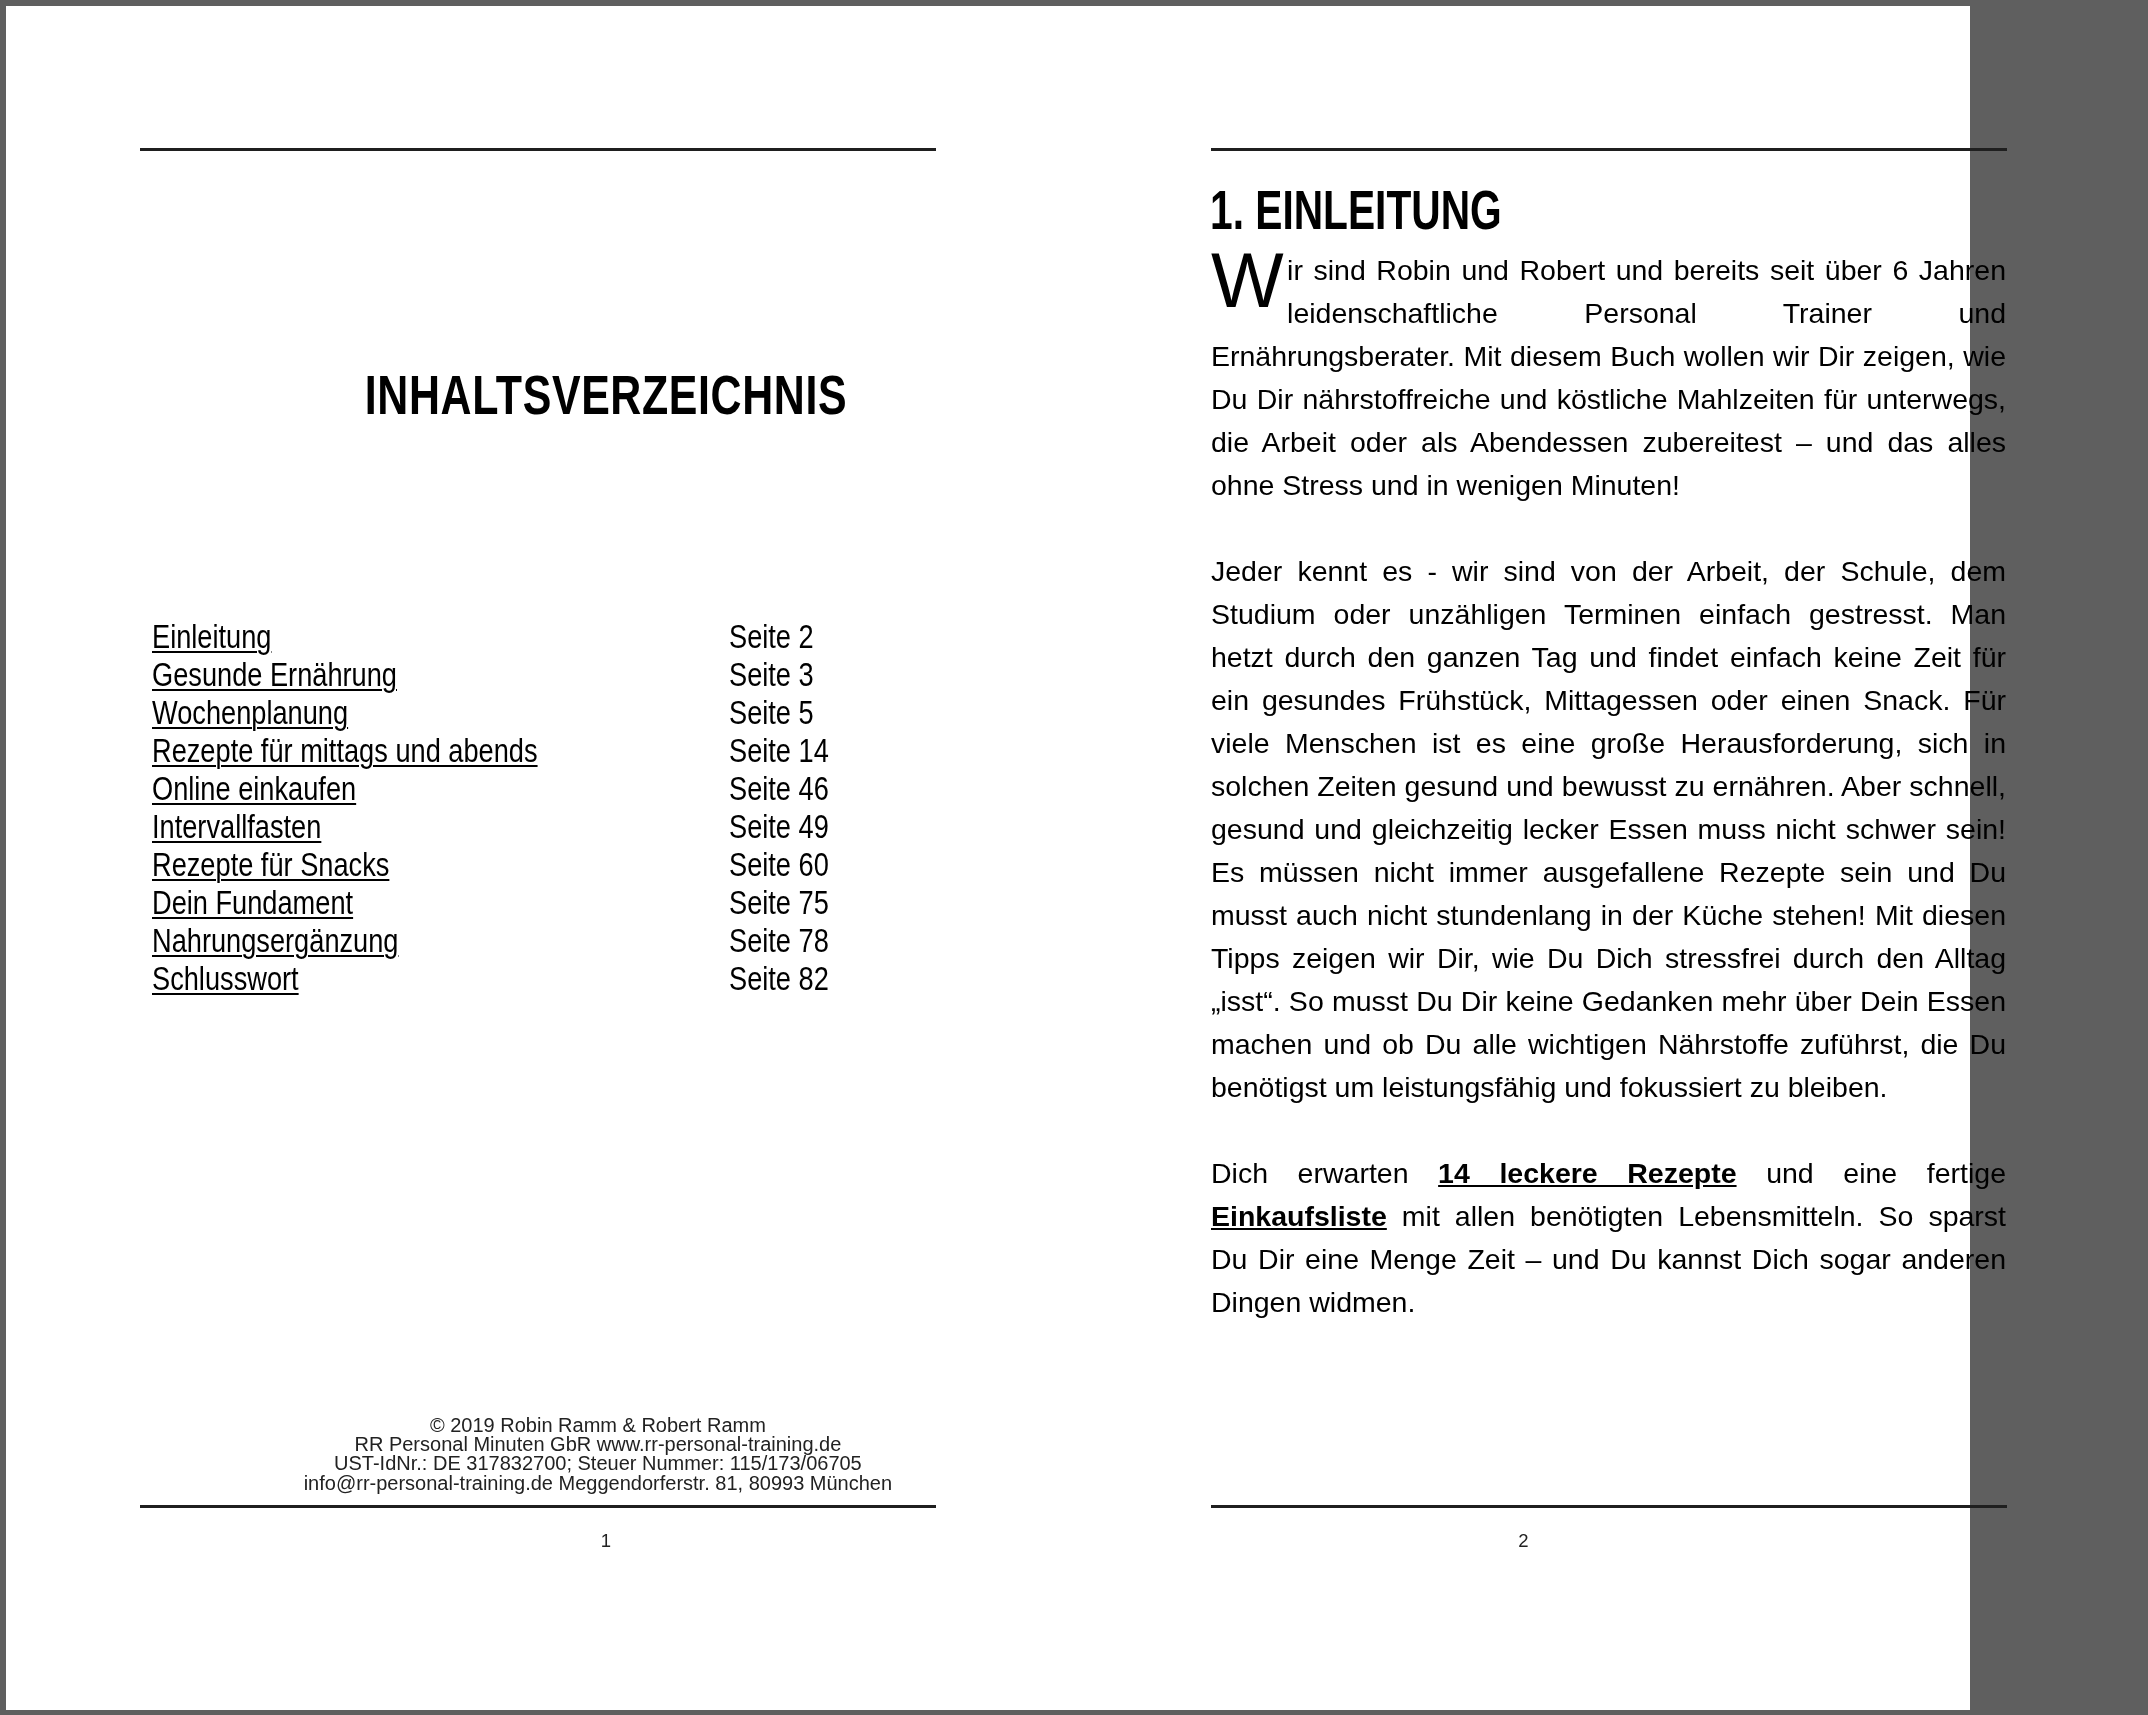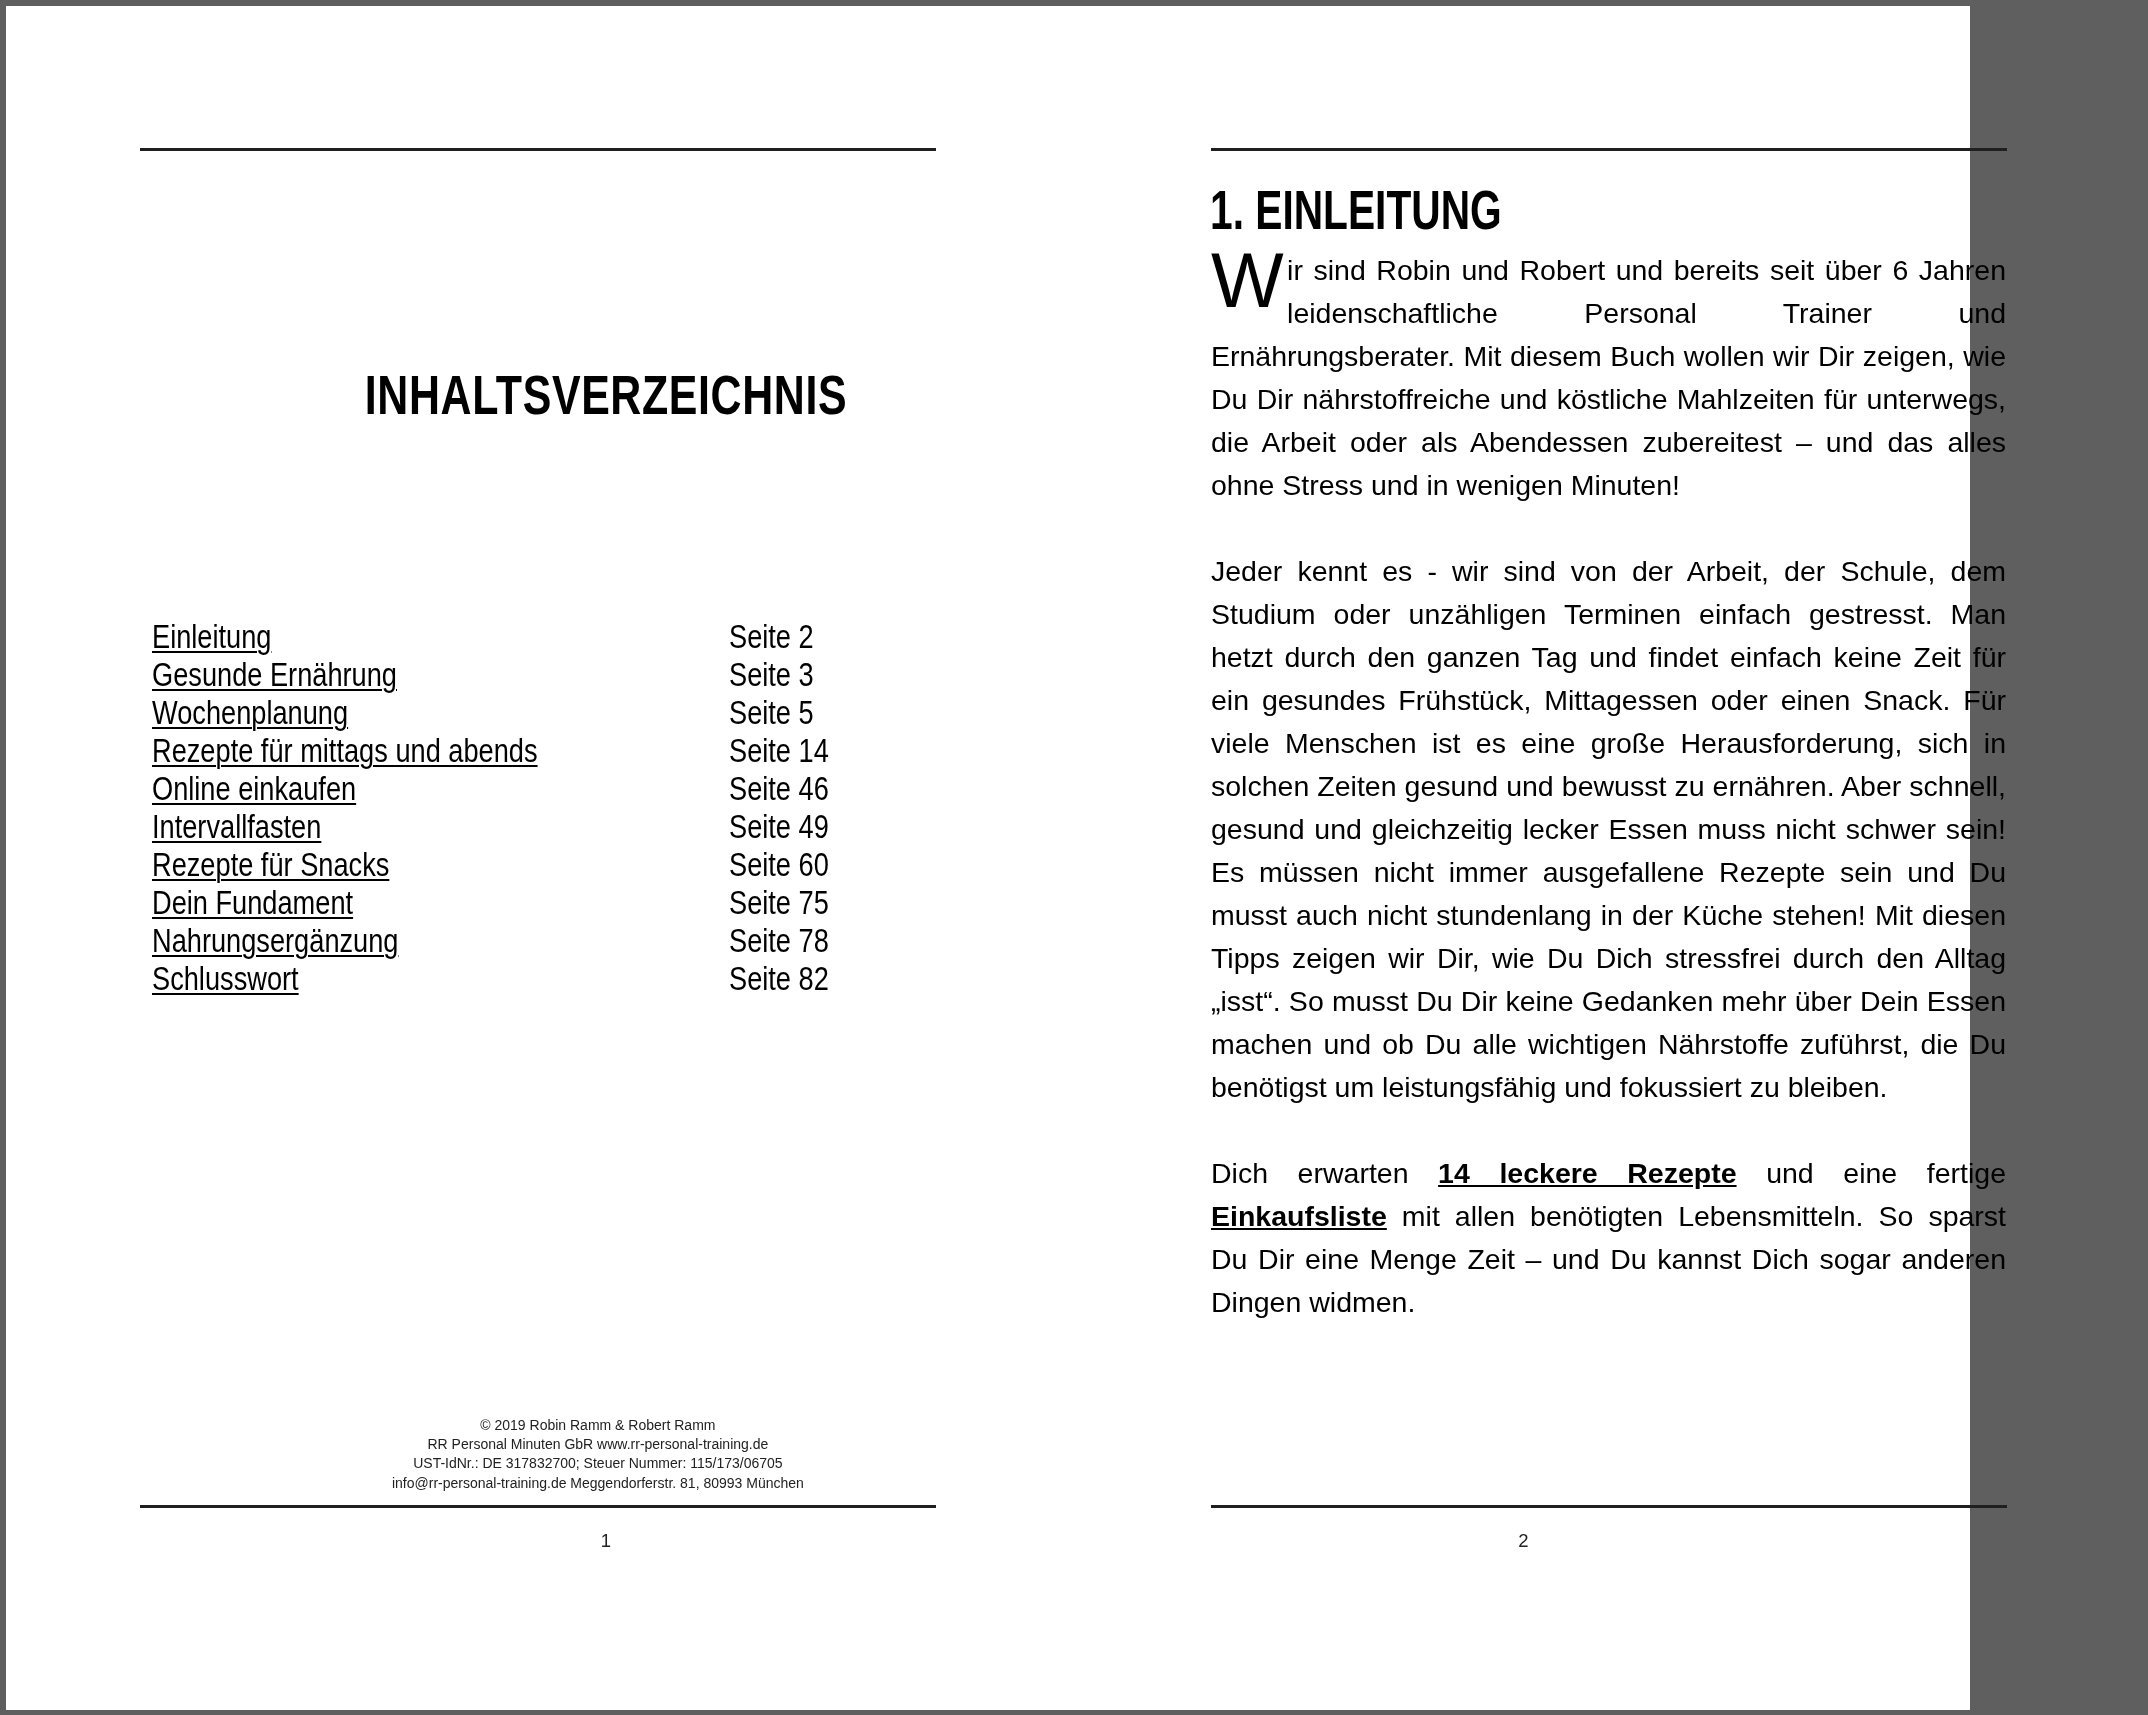--- a/index.html
+++ b/index.html
@@ -12,21 +12,21 @@
       font-family:"Liberation Sans", sans-serif; font-weight:bold; font-size:55px; color:#000;
       transform:scaleX(0.78); letter-spacing:0.8px; }
   .toc { position:absolute; left:146px; top:611px; width:755px; }
   .toc-row { position:relative; height:38px; }
   .toc-link { position:absolute; left:0; top:0; font-family:"Liberation Sans", sans-serif;
       font-size:34px; color:#000; text-decoration:underline; text-decoration-thickness:1.7px;
       text-underline-offset:3.4px; white-space:nowrap; transform:scaleX(0.8); transform-origin:left top; cursor:pointer; }
   .toc-page { position:absolute; left:577px; top:0; font-family:"Liberation Sans", sans-serif;
       font-size:34px; color:#000; white-space:nowrap; transform:scaleX(0.8); transform-origin:left top; }
   .imprint { position:absolute; left:0; right:16px; top:1410px; text-align:center;
-      font-family:"Liberation Sans", sans-serif; font-size:14px; line-height:19.3px; color:#222; }
+      font-family:"Liberation Sans", sans-serif; font-size:20px; line-height:19.3px; color:#222; }
   .pnum { position:absolute; left:0; right:0; top:1524px; text-align:center;
       font-family:"Liberation Sans", sans-serif; font-size:18.5px; color:#222; }
   .chapter { position:absolute; left:133px; top:172px; font-family:"Liberation Sans", sans-serif;
       font-weight:bold; font-size:55px; color:#000; transform:scaleX(0.74); transform-origin:left top; white-space:nowrap; }
   .body { position:absolute; left:134px; top:243px; width:795px; font-family:"Liberation Sans", sans-serif;
       font-size:28.5px; line-height:43px; color:#000; text-align:justify; }
   .body p { margin:0 0 43px 0; }
   .dropcap { font-size:77px; line-height:59px; float:left; margin-right:3.4px; margin-top:1.7px; }
   b { font-weight:bold;text-decoration:underline; }
 </style>

